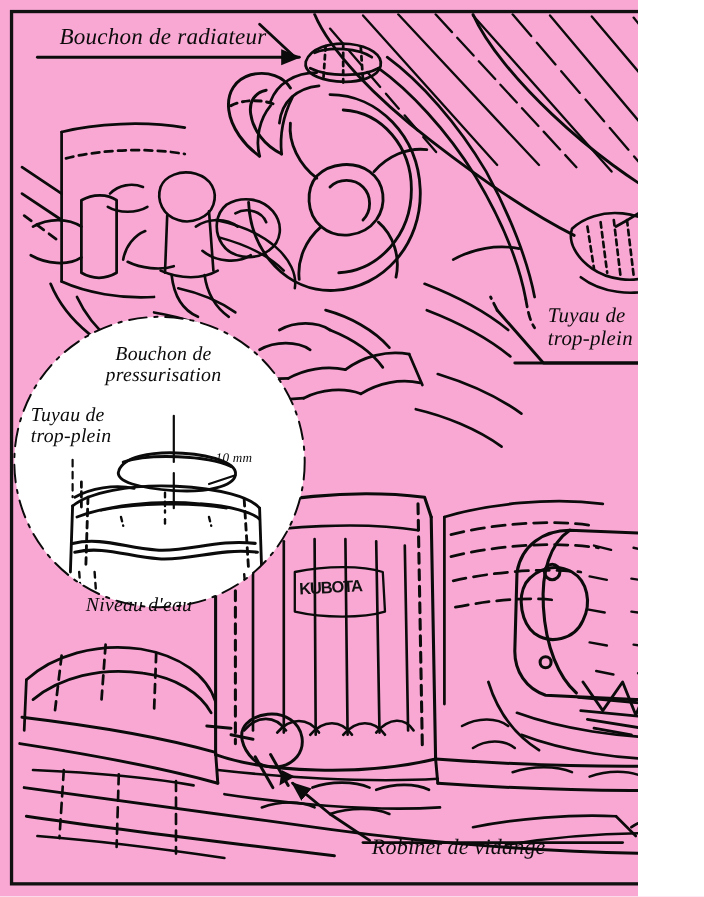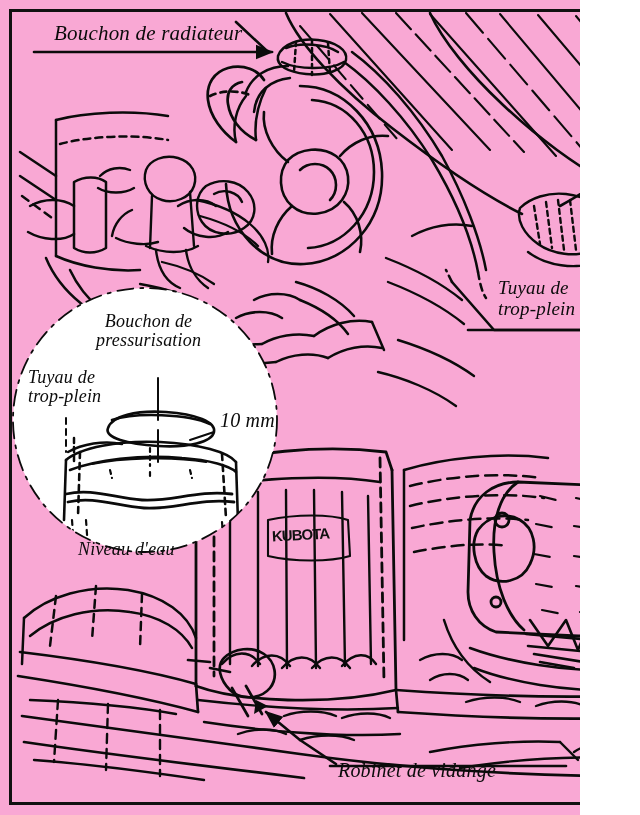--- a/index.html
+++ b/index.html
@@ -39,21 +39,21 @@
     font-family: "Liberation Serif", serif;
     font-style: italic;
     color: #0b0b0b;
     white-space: pre;
     line-height: 1.08;
     letter-spacing: 0.2px;
   }
   .lbl-title   { font-size: 21px; }
   .lbl-side    { font-size: 19px; }
   .lbl-inset   { font-size: 18px; }
-  .lbl-dim     { font-size: 20px; margin-left: 24px; }
+  .lbl-dim     { font-size: 12px; }
   .lbl-bottom  { font-size: 20px; }
   .lbl-logo {
     font-family: "Liberation Sans", sans-serif;
     font-style: normal;
     font-weight: bold;
     font-size: 15px;
     letter-spacing: -1px;
     color: #111111;
     transform: rotate(-3deg);
   }

